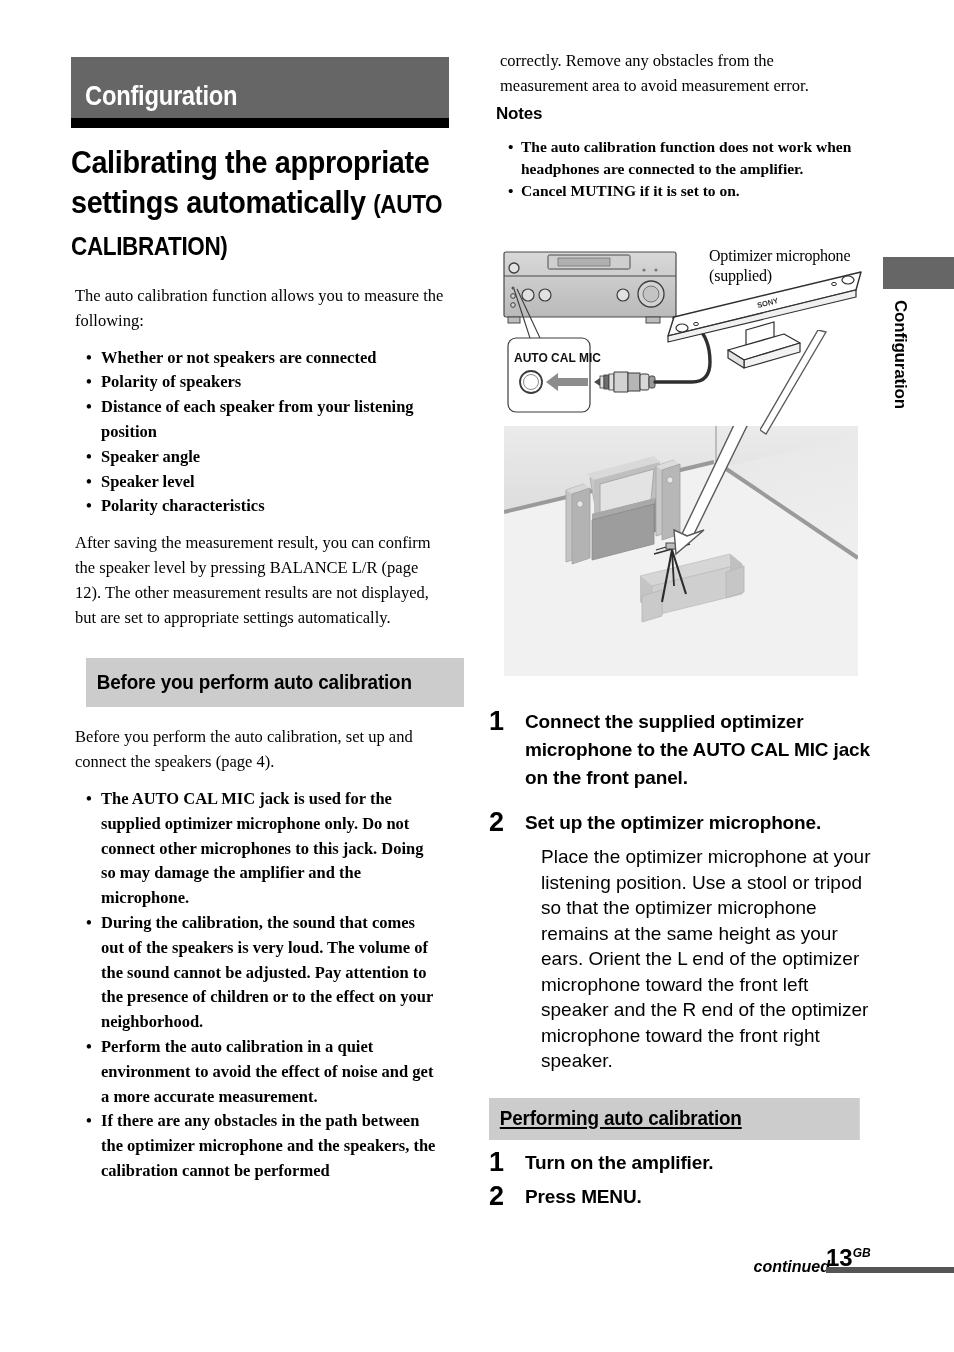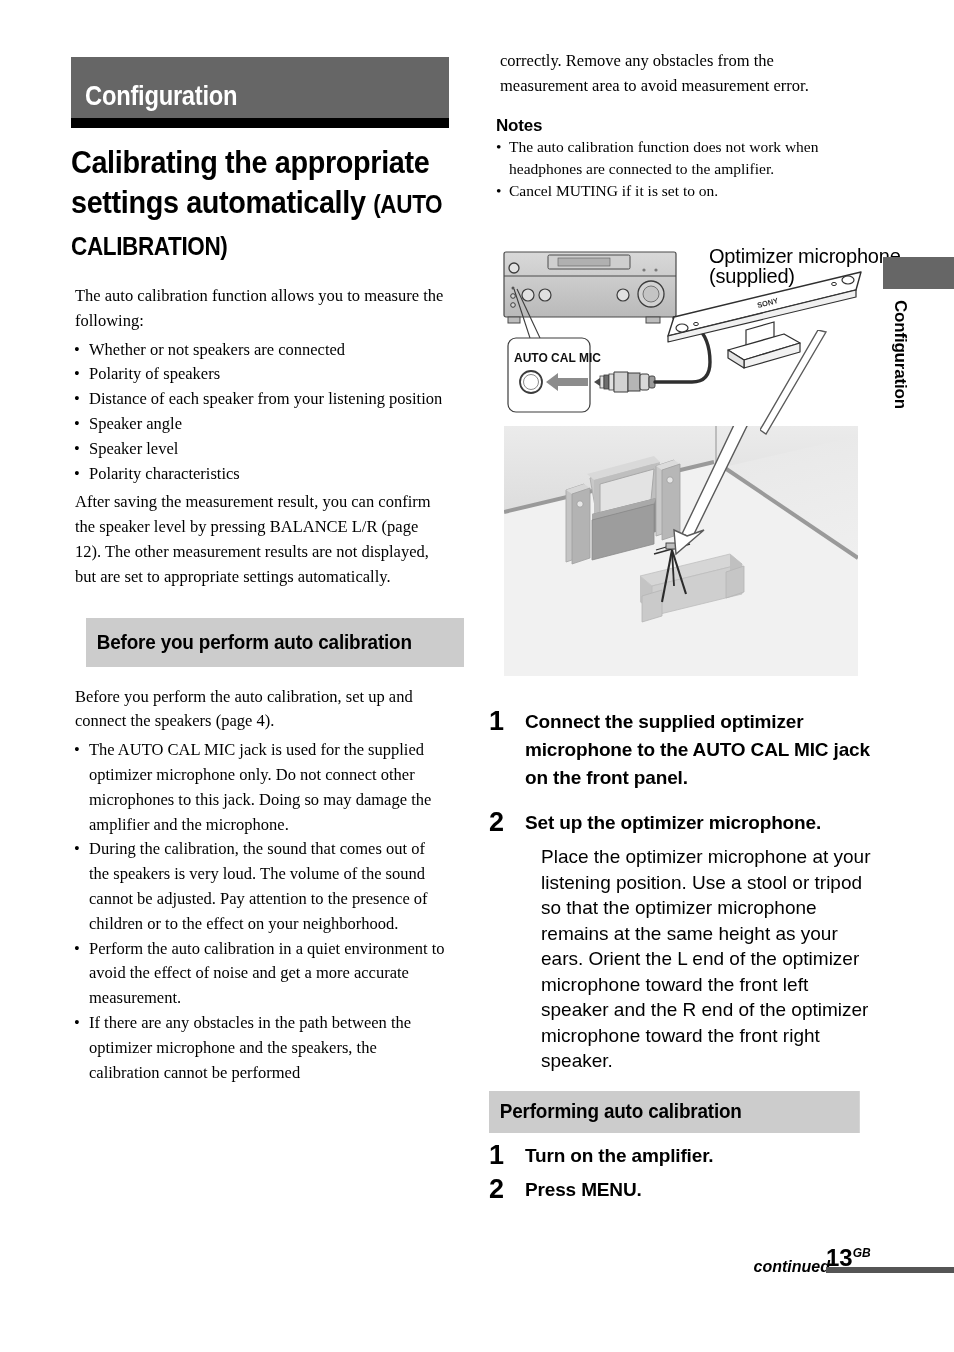--- a/index.html
+++ b/index.html
@@ -67,22 +67,23 @@
   .body-text {
     font-family: "Liberation Serif", serif;
     font-size: 16.5px;
     line-height: 24.8px;
     text-align: left;
   }
   .body-text p { margin: 4px; }
 
   ul.bullets {
     list-style: none;
-    margin: 0;
+    margin: 12px;
     padding: 0;
+    font-weight: bold;
   }
   ul.bullets > li {
     position: relative;
     padding-left: 18px;
     font-family: "Liberation Serif", serif;
     font-size: 16.5px;
     line-height: 24.8px;
   }
   ul.bullets > li::before {
     content: "\2022";
@@ -112,21 +113,21 @@
   .col-right {
     position: absolute;
     left: 496px;
     top: 45px;
     width: 372px;
   }
   .notes-head {
     font-family: "Liberation Sans", sans-serif;
     font-weight: bold;
     font-size: 17px;
-    margin-top: 17px;
+    margin-top: 5px;
     letter-spacing: -0.2px;
   }
 
   
   .step {
     display: flex;
     margin-top: 12px;
   }
   .step-num {
     font-family: "Liberation Sans", sans-serif;
@@ -236,22 +237,22 @@
     top: 426px;
     width: 354px;
     height: 250px;
   }
   .fig-room svg { display: block; }
 
   .mic-caption {
     position: absolute;
     left: 709px;
     top: 246px;
-    font-family: Liberation Sans, sans-serif;
-    font-size: 20px;
+    font-family: Liberation Serif, serif;
+    font-size: 16px;
     line-height: 20px;
     letter-spacing: -0.2px;
     white-space: pre-line;
   }
 </style>
 </head>
 <body>
 
 <div class="page">
 
@@ -464,21 +465,21 @@
       <div class="step-num">1</div>
       <div class="step-text">Connect the supplied optimizer microphone to the AUTO CAL MIC jack on the front panel.</div>
     </div>
 
     <div class="step" style="margin-top:17px;">
       <div class="step-num">2</div>
       <div class="step-text">Set up the optimizer microphone.</div>
     </div>
     <div class="step-body">Place the optimizer microphone at your listening position. Use a stool or tripod so that the optimizer microphone remains at the same height as your ears. Orient the L end of the optimizer microphone toward the front left speaker and the R end of the optimizer microphone toward the front right speaker.</div>
 
-    <div style="margin-top:17px;">
+    <div style="margin-top:24px;text-decoration:underline;">
       <div class="sec-head-r">Performing auto calibration</div>
     </div>
 
     <div class="step" style="margin-top:9px;">
       <div class="step-num">1</div>
       <div class="step-text">Turn on the amplifier.</div>
     </div>
 
     <div class="step" style="margin-top:6px;">
       <div class="step-num">2</div>

